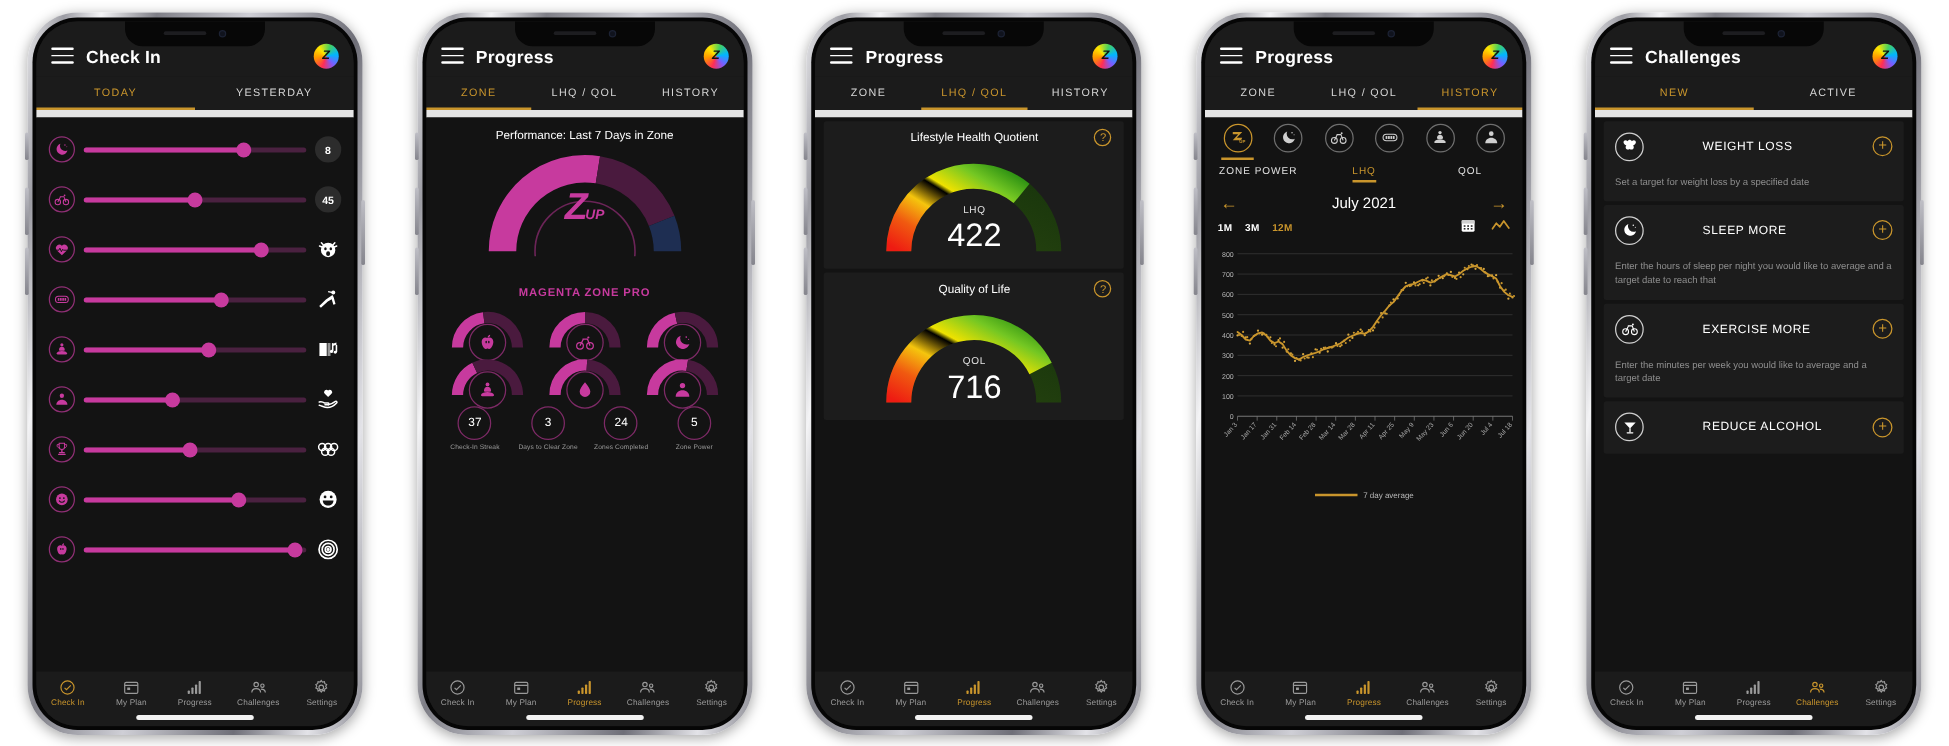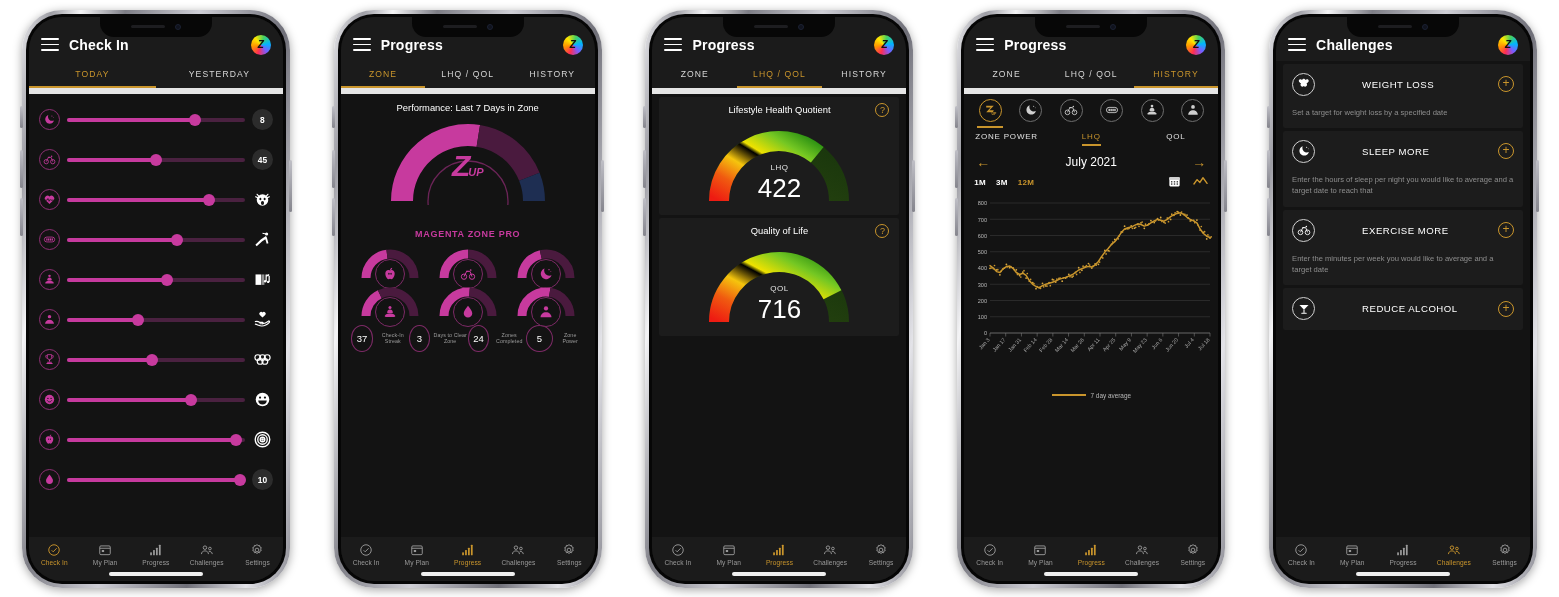--- a/index.html
+++ b/index.html
@@ -131,21 +131,21 @@
     display: grid; grid-template-columns: repeat(3,1fr);
     row-gap: 2px; margin-top: 6px; justify-items: center;
   }
   .mini { position: relative; width: 62px; height: 36px; }
   .mini-ico {
     position: absolute; left: 50%; top: 14px; transform: translateX(-50%);
     width: 30px; height: 30px; border-radius: 50%; border: 1px solid #7d2a66;
     display: flex; align-items: center; justify-content: center; color: #c73a9e; background: #131313;
   }
   .stats-row { display: flex; margin-top: 6px; }
-  .stat { flex: 1; display: flex; flex-direction: row; align-items: center; gap: 3px; }
+  .stat { flex: 1; display: flex; flex-direction: column; align-items: center; gap: 3px; }
   .stat-circle {
     width: 27px; height: 27px; border-radius: 50%; border: 1px solid #7d2a66;
     display: flex; align-items: center; justify-content: center;
     color: #fff; font-size: 9.5px;
   }
   .stat-label { color: #9b9b9b; font-size: 5.3px; text-align: center; letter-spacing: .1px; }
 
   
   .card {
     background: #1c1c1c; margin: 3px 7px; border-radius: 2px;
@@ -433,32 +433,20 @@
                   <div class="val-icon">
                     <svg width="19" height="19" viewBox="0 0 24 24">
                       <g fill="none" stroke="#ffffff" stroke-width="1.7">
                         <circle cx="12" cy="12" r="9.2"></circle>
                         <circle cx="12" cy="12" r="6"></circle>
                         <circle cx="12" cy="12" r="2.9"></circle>
                       </g>
                       <circle cx="12" cy="12" r="1.6" fill="#ffffff"></circle>
                     </svg>
                   </div>
-                </div>
-                <div class="slider-row">
-                  <div class="ic-round">
-                    <svg width="13" height="13" viewBox="0 0 24 24">
-                      <path d="M12 2.6c3.8 5 6.4 8.2 6.4 11.3A6.4 6.4 0 0 1 5.6 13.9C5.6 10.8 8.2 7.6 12 2.6z" fill="#c73a9e"></path>
-                    </svg>
-                  </div>
-                  <div class="track">
-                    <div class="fill" style="width:97%"></div>
-                    <div class="knob" style="left:97%"></div>
-                  </div>
-                  <div class="val-pill">10</div>
                 </div>
               </div>
           </div>
 
           <div class="bottomnav">
             <div class="navitem active">
               <span>
                   <svg width="14" height="14" viewBox="0 0 24 24" fill="none" stroke="currentColor" stroke-width="1.6">
                     <circle cx="12" cy="12" r="9"></circle>
                     <path d="M8 12.5l2.6 2.6L16.5 9"></path>
@@ -1261,20 +1249,24 @@
           <div class="topbar">
             <div class="hamburger">
                 <span></span>
                 <span></span>
                 <span></span>
               </div>
             <div class="page-title">Challenges</div>
             <div class="avatar">Z</div>
           </div>
 
+          <div class="tabs">
+            <div class="tab active">NEW</div>
+            <div class="tab">ACTIVE</div>
+          </div>
 
           <div class="content">
             <div id="challenge-list">
                 <div class="ch-card">
                   <div class="ch-head">
                     <div class="ch-ic">
                       <svg width="14" height="14" viewBox="0 0 24 24">
                         <path d="M12 3.2c-1.5 0-2.6.9-3.4 1.9-.7-.8-1.6-1.4-2.7-1.4-1.6 0-2.8 1.2-2.8 2.9 0 2.2 2.1 3.6 3.9 4.4-.6.6-1 1.4-1 2.3 0 1.8 1.5 3.3 3.3 3.3.9 0 1.7-.4 2.3-1 .6.6 1.4 1 2.3 1 1.8 0 3.3-1.5 3.3-3.3 0-.9-.4-1.7-1-2.3 1.8-.8 3.9-2.2 3.9-4.4 0-1.7-1.2-2.9-2.8-2.9-1.1 0-2 .6-2.7 1.4-.8-1-1.9-1.9-3.4-1.9z" fill="#ffffff"></path>
                         <path d="M9.1 18.4h5.8" stroke="#1c1c1c" stroke-width="1.2"></path>
                       </svg>

